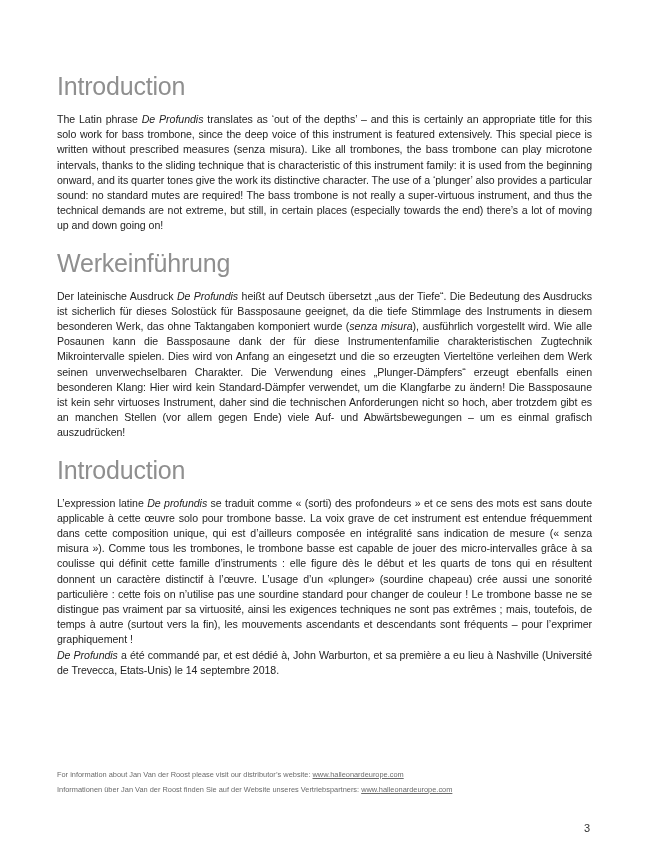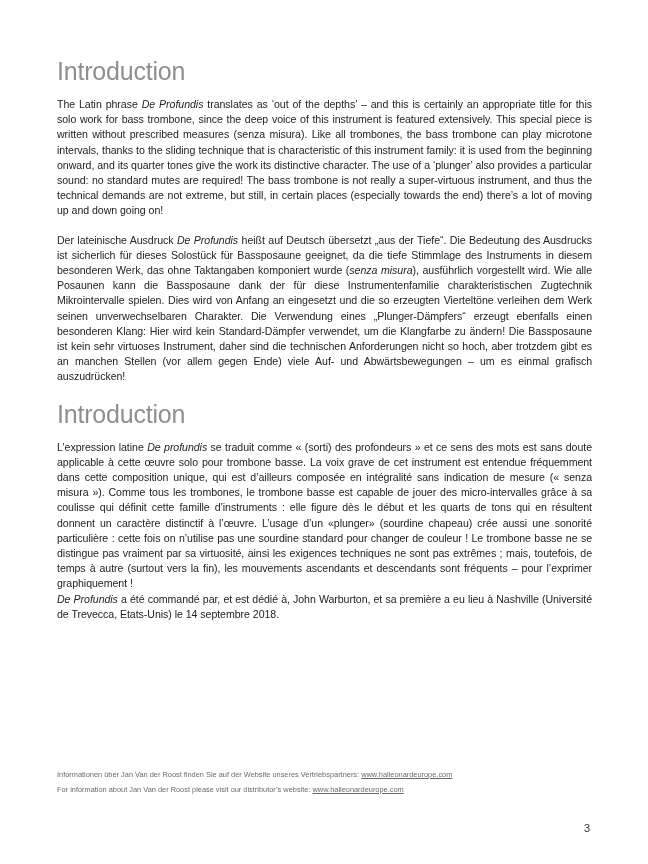--- a/index.html
+++ b/index.html
@@ -11,21 +11,21 @@
       width: 648px;
       height: 864px;
       position: relative;
       overflow: hidden;
       font-family: "Liberation Sans", sans-serif;
       color: #232323;
     }
     .page {
       position: absolute;
       left: 57px;
-      top: 56px;
+      top: 71px;
       width: 535px;
     }
     .section-title {
       font-family: "Liberation Sans", sans-serif;
       font-weight: normal;
       font-size: 25px;
       line-height: 30px;
       color: #8f8f8f;
       margin: 0 0 11px 0;
       letter-spacing: -0.2px;
@@ -63,31 +63,32 @@
   </style>
 </head>
 <body>
 
 <div class="page">
   <div class="section" id="sec-en">
     <h1 class="section-title">Introduction</h1>
     <p class="para"><span>The Latin phrase </span><em>De Profundis</em><span> translates as ‘out of the depths’ – and this is certainly an appropriate title for this solo work for bass trombone, since the deep voice of this instrument is featured extensively. This special piece is written without prescribed measures (senza misura). Like all trombones, the bass trombone can play microtone intervals, thanks to the sliding technique that is characteristic of this instrument family: it is used from the beginning onward, and its quarter tones give the work its distinctive character. The use of a ‘plunger’ also provides a particular sound: no standard mutes are required! The bass trombone is not really a super-virtuous instrument, and thus the technical demands are not extreme, but still, in certain places (especially towards the end) there’s a lot of moving up and down going on!</span></p>
   </div>
   <div class="section" id="sec-de">
+    <h1 class="section-title">Werkeinführung</h1>
     <p class="para"><span>Der lateinische Ausdruck </span><em>De Profundis</em><span> heißt auf Deutsch übersetzt „aus der Tiefe“. Die Bedeutung des Ausdrucks ist sicherlich für dieses Solostück für Bassposaune geeignet, da die tiefe Stimmlage des Instruments in diesem besonderen Werk, das ohne Taktangaben komponiert wurde (</span><em>senza misura</em><span>), ausführlich vorgestellt wird. Wie alle Posaunen kann die Bassposaune dank der für diese Instrumentenfamilie charakteristischen Zugtechnik Mikrointervalle spielen. Dies wird von Anfang an eingesetzt und die so erzeugten Vierteltöne verleihen dem Werk seinen unverwechselbaren Charakter. Die Verwendung eines „Plunger-Dämpfers“ erzeugt ebenfalls einen besonderen Klang: Hier wird kein Standard-Dämpfer verwendet, um die Klangfarbe zu ändern! Die Bassposaune ist kein sehr virtuoses Instrument, daher sind die technischen Anforderungen nicht so hoch, aber trotzdem gibt es an manchen Stellen (vor allem gegen Ende) viele Auf- und Abwärtsbewegungen – um es einmal grafisch auszudrücken!</span></p>
   </div>
   <div class="section" id="sec-fr">
     <h1 class="section-title">Introduction</h1>
     <p class="para"><span>L’expression latine </span><em>De profundis</em><span> se traduit comme « (sorti) des profondeurs » et ce sens des mots est sans doute applicable à cette œuvre solo pour trombone basse. La voix grave de cet instrument est entendue fréquemment dans cette composition unique, qui est d’ailleurs composée en intégralité sans indication de mesure (« senza misura »). Comme tous les trombones, le trombone basse est capable de jouer des micro-intervalles grâce à sa coulisse qui définit cette famille d’instruments : elle figure dès le début et les quarts de tons qui en résultent donnent un caractère distinctif à l’œuvre. L’usage d’un «plunger» (sourdine chapeau) crée aussi une sonorité particulière : cette fois on n’utilise pas une sourdine standard pour changer de couleur ! Le trombone basse ne se distingue pas vraiment par sa virtuosité, ainsi les exigences techniques ne sont pas extrêmes ; mais, toutefois, de temps à autre (surtout vers la fin), les mouvements ascendants et descendants sont fréquents – pour l’exprimer graphiquement !</span></p>
     <p class="para"><em>De Profundis</em><span> a été commandé par, et est dédié à, John Warburton, et sa première a eu lieu à Nashville (Université de Trevecca, Etats-Unis) le 14 septembre 2018.</span></p>
   </div>
 </div>
 
 <div class="footer">
   <div>
-    <span>Informationen über Jan Van der Roost finden Sie auf der Website unseres Vertriebspartners: </span><a>www.halleonardeurope.com</a>
+    <span>For information about Jan Van der Roost please visit our distributor’s website: </span><a>www.halleonardeurope.com</a>
   </div>
   <div>
-    <span>For information about Jan Van der Roost please visit our distributor’s website: </span><a>www.halleonardeurope.com</a>
+    <span>Informationen über Jan Van der Roost finden Sie auf der Website unseres Vertriebspartners: </span><a>www.halleonardeurope.com</a>
   </div>
 </div>
 
 <div class="page-number">3</div>
 
 </body></html>

